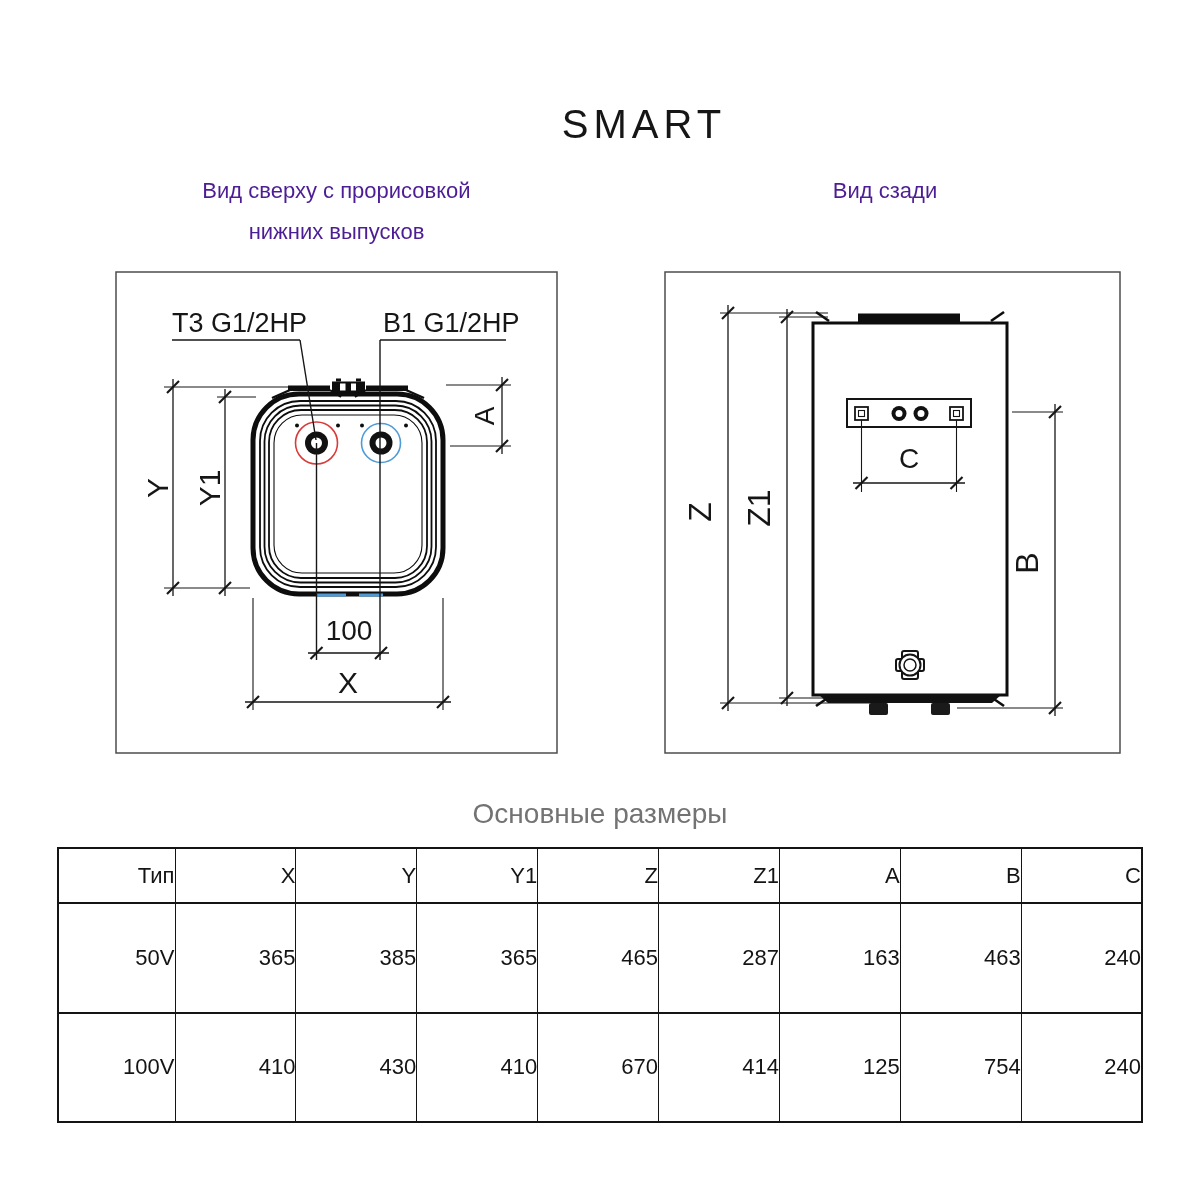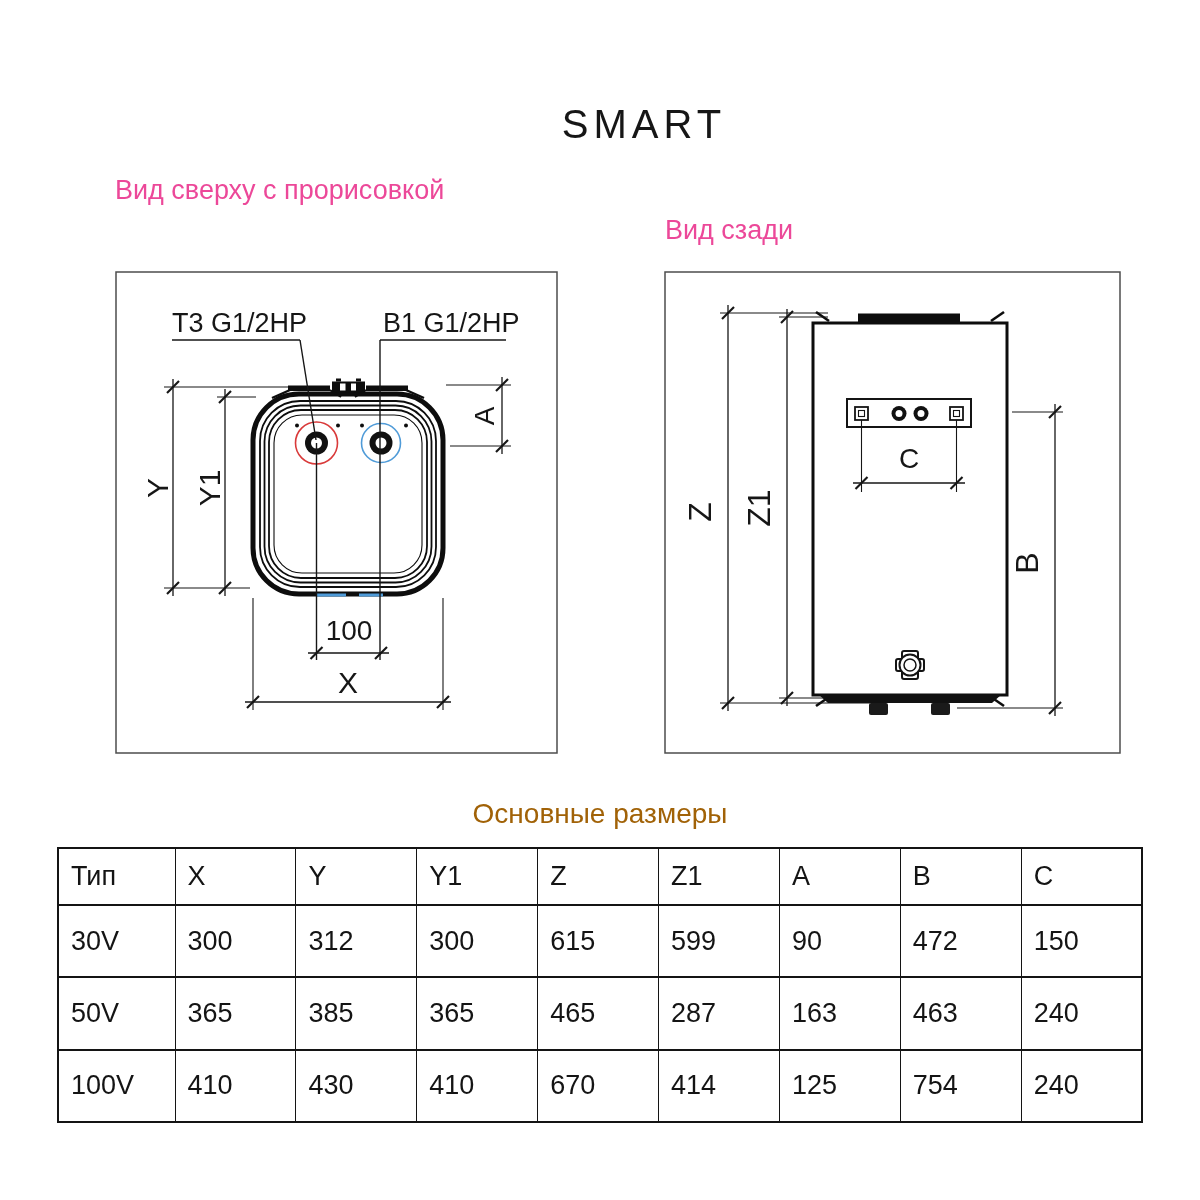--- a/index.html
+++ b/index.html
@@ -5,46 +5,47 @@
   html,body{margin:0;padding:0;}
   body{
     width:1200px;height:1200px;position:relative;background:#ffffff;
     font-family:"Liberation Sans",sans-serif;color:#1a1a1a;overflow:hidden;
   }
   .abs{position:absolute;}
   .title{
     left:0;top:102px;width:1200px;text-align:center;
     font-size:40px;letter-spacing:5px;font-weight:400;color:#161616;margin-left:44px;
   }
-  .caption{font-size:27px;color:#ec4899;text-align:left;line-height:41px;font-weight:400;}
+  .caption{font-size:22px;color:#4c1d95;text-align:center;line-height:41px;font-weight:400;}
   .cap-left{left:115px;top:170px;width:443px;}
-  .cap-right{left:665px;top:170px;width:440px;margin-top:40px;}
+  .cap-right{left:665px;top:170px;width:440px;}
   .frame-svg{position:absolute;overflow:visible;}
   svg text{fill:#161616;font-family:"Liberation Sans",sans-serif;}
-  .table-caption{left:0;top:798px;width:1200px;text-align:center;font-size:28px;color:#a16207;}
+  .table-caption{left:0;top:798px;width:1200px;text-align:center;font-size:28px;color:#737373;}
   table.dims{
     position:absolute;left:57px;top:847px;width:1086px;height:276px;
     border-collapse:collapse;table-layout:fixed;background:#fff;
   }
   table.dims th,table.dims td{
-    border:1.6px solid #141414;text-align:left;vertical-align:middle;
-    font-size:27px;font-weight:400;color:#141414;padding:12px;
+    border:1.6px solid #141414;text-align:right;vertical-align:middle;
+    font-size:22px;font-weight:400;color:#141414;padding:0;
   }
   table.dims tr{height:55px;}
   table.dims{border:2.5px solid #141414;}
   table.dims tr th,table.dims tr td{border-top-width:2.2px;border-bottom-width:2.2px;}
   col.c0{width:117px;}
 </style>
 </head>
 <body>
 
 <div class="abs title">SMART</div>
 
 <div class="abs caption cap-left">
   <div>Вид сверху с прорисовкой</div>
+  <div>нижних выпусков</div>
 </div>
 <div class="abs caption cap-right">Вид сзади</div>
 
 <svg class="frame-svg" style="left:115px;top:271px;" width="443" height="483" viewBox="115 271 443 483">
 
   <rect x="116" y="272" width="441" height="481" fill="none" stroke="#4d4d4d" stroke-width="1.5"></rect>
 
   <g fill="none" stroke="#0d0d0d">
     <rect x="253" y="394" width="190" height="200" rx="46" stroke-width="5" fill="#ffffff"></rect>
     <rect x="260" y="401" width="176" height="186" rx="40" stroke-width="1.8"></rect>
@@ -243,31 +244,20 @@
       <th>Y</th>
       <th>Y1</th>
       <th>Z</th>
       <th>Z1</th>
       <th>A</th>
       <th>B</th>
       <th>C</th>
     </tr>
   </thead>
   <tbody>
-    <tr>
-      <td>30V</td>
-      <td>300</td>
-      <td>312</td>
-      <td>300</td>
-      <td>615</td>
-      <td>599</td>
-      <td>90</td>
-      <td>472</td>
-      <td>150</td>
-    </tr>
     <tr>
       <td>50V</td>
       <td>365</td>
       <td>385</td>
       <td>365</td>
       <td>465</td>
       <td>287</td>
       <td>163</td>
       <td>463</td>
       <td>240</td>

